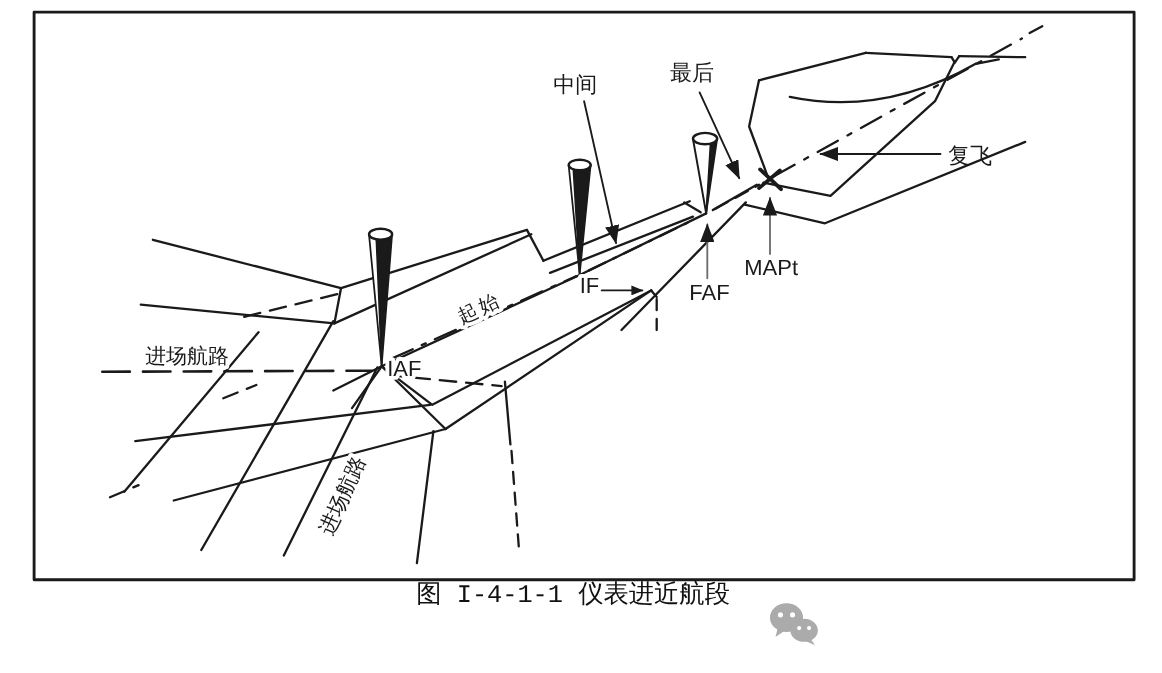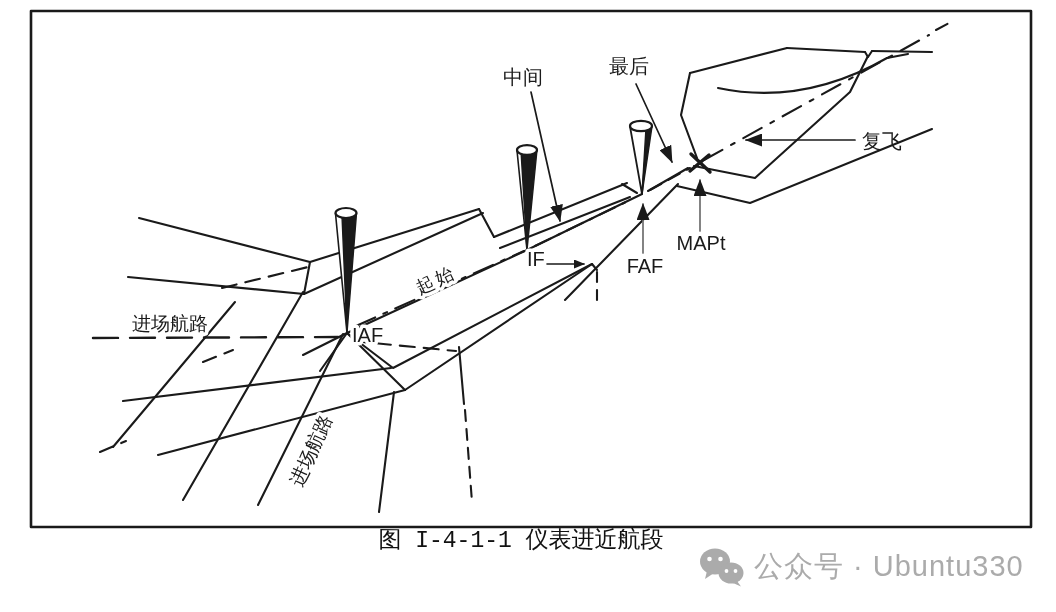--- a/index.html
+++ b/index.html
@@ -195,16 +195,15 @@
         <circle cx="10.5" cy="12" r="2.3"></circle>
         <circle cx="21.5" cy="12" r="2.3"></circle>
       </g>
       <g fill="#ababab" stroke="#ffffff" stroke-width="0">
       </g>
       <g fill="#ffffff">
         <circle cx="27.5" cy="24" r="1.9"></circle>
         <circle cx="36.5" cy="24" r="1.9"></circle>
       </g>
     </svg>
-    <span class="wm-text">公众号 · Ubuntu330</span>
   </div>
 
 </div>
 
 </body></html>

